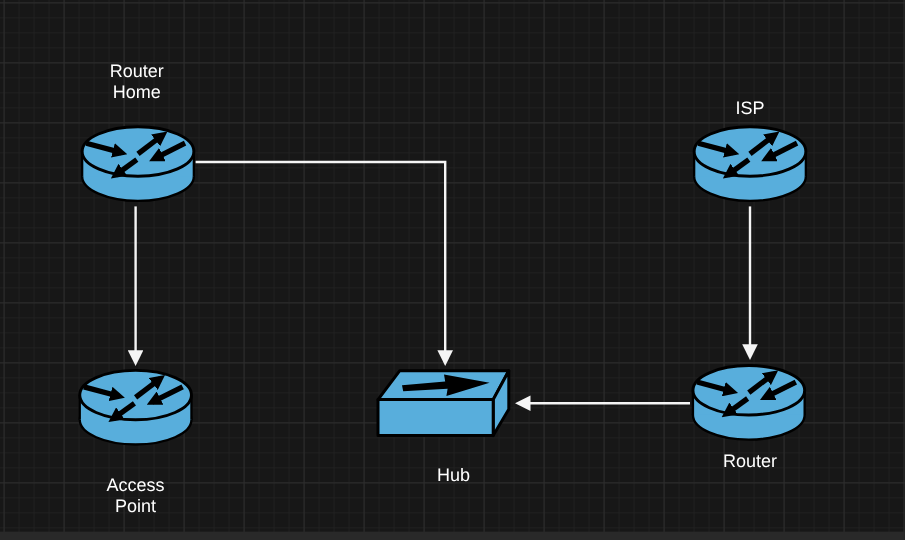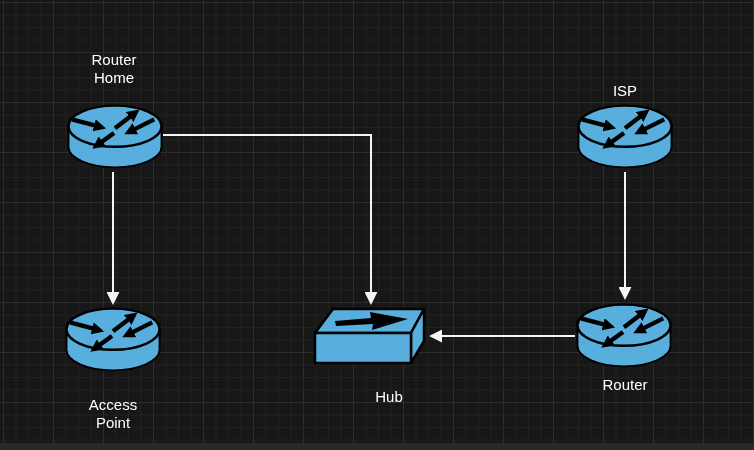--- a/index.html
+++ b/index.html
@@ -117,21 +117,21 @@
     </svg>
   </div>
   <div class="node-label" style="left:33px;top:396px;">Access
 Point</div>
 
   <div class="node" style="left:311px;top:305px;width:117px;height:60px;">
     <svg width="117" height="60">
       <use href="#sym-hub"></use>
     </svg>
   </div>
-  <div class="node-label" style="left:309px;top:388px;">Hub</div>
+  <div class="node-label" style="left:298px;top:388px;">Hub</div>
 
   <div class="node" style="left:575px;top:303px;width:98px;height:66px;">
     <svg width="98" height="66">
       <use href="#sym-router"></use>
     </svg>
   </div>
   <div class="node-label" style="left:545px;top:376px;">Router</div>
 
   <div class="bottom-strip"></div>
 </div>

